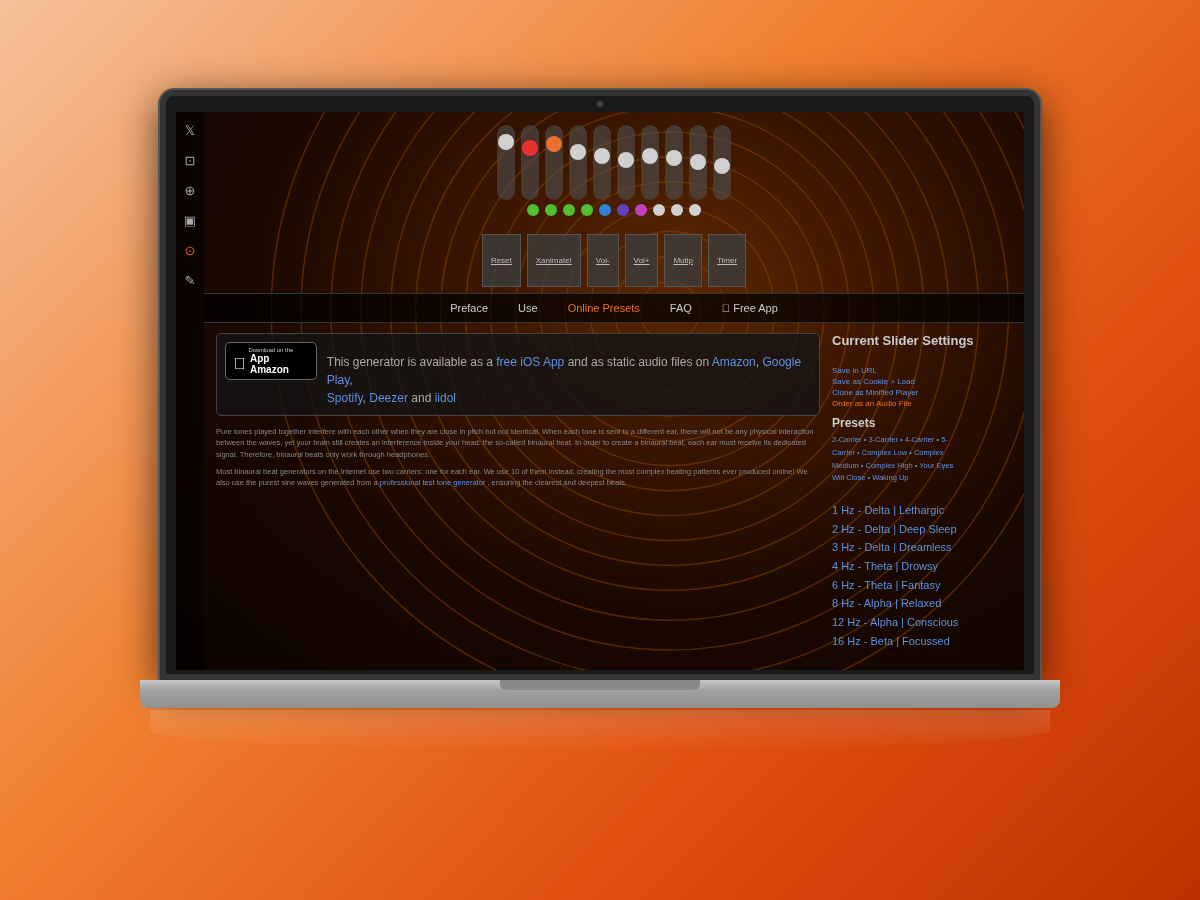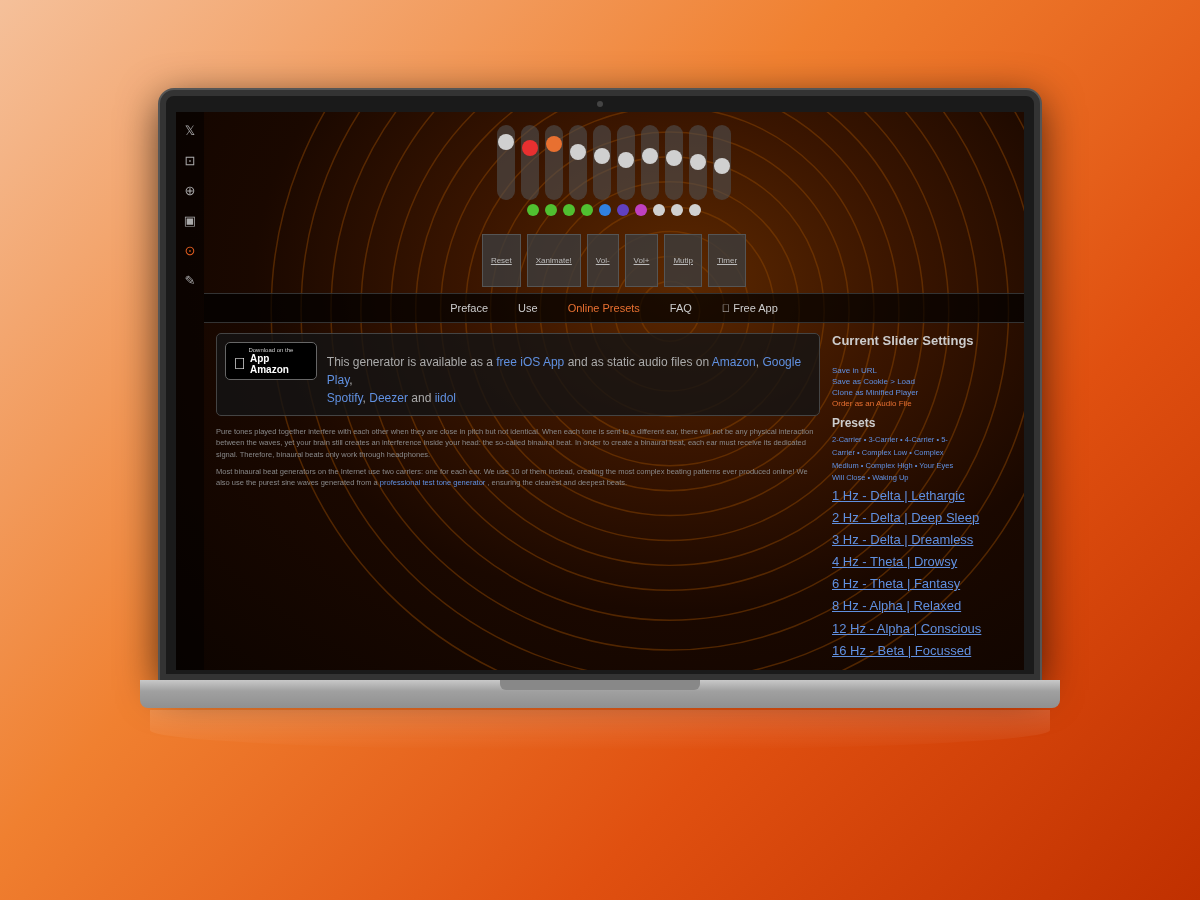--- a/index.html
+++ b/index.html
@@ -343,27 +343,26 @@
     }
     .presets-section h4 {
       color: #ccc;
       font-size: 12px;
       margin-bottom: 4px;
     }
     .presets-top {
       font-size: 7.5px;
       color: #6090e0;
       line-height: 1.7;
-      margin-bottom: 0;
+      margin-bottom: 16px;
     }
     .presets-list {
-      font-size: 13px;
+      font-size: 11px;
       color: #6090e0;
       line-height: 1.7;
-      text-decoration: underline;
     }
   </style>
 </head>
 <body>
 
 <div class="laptop-outer">
   <div class="laptop-screen-shell">
     <div class="laptop-camera"></div>
     <div class="laptop-screen-inner">
       <div class="screen-content">

